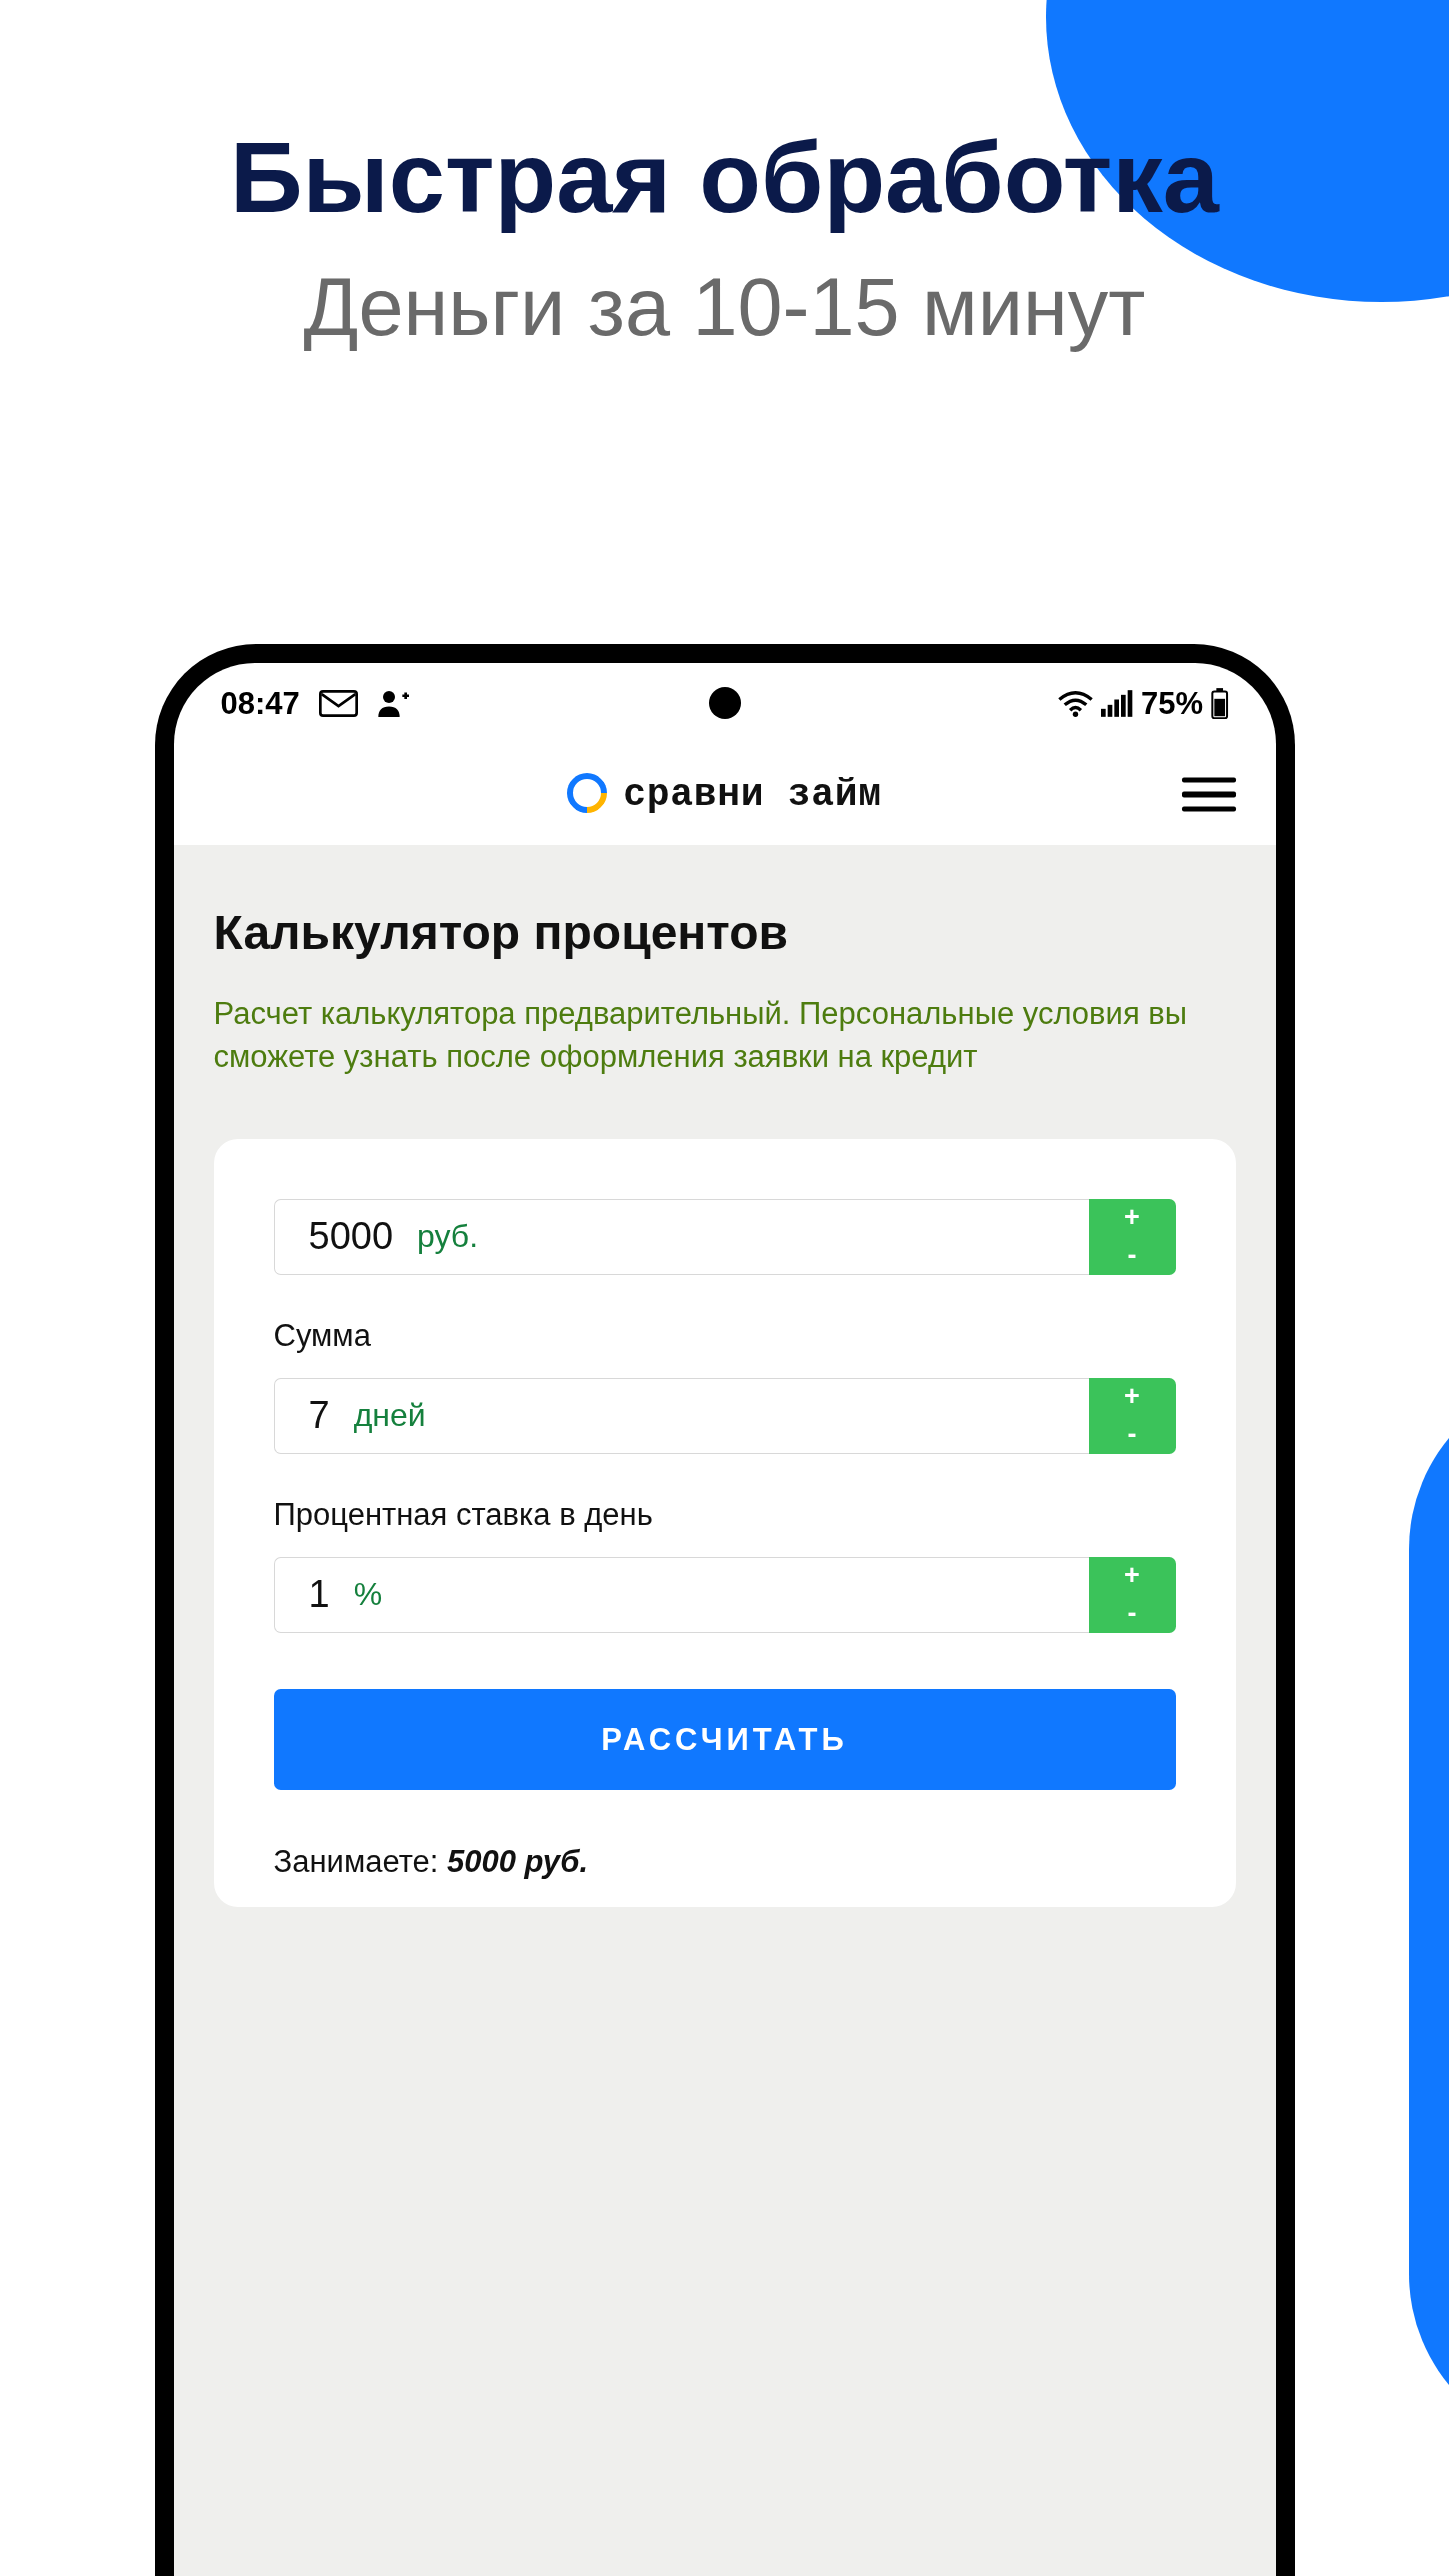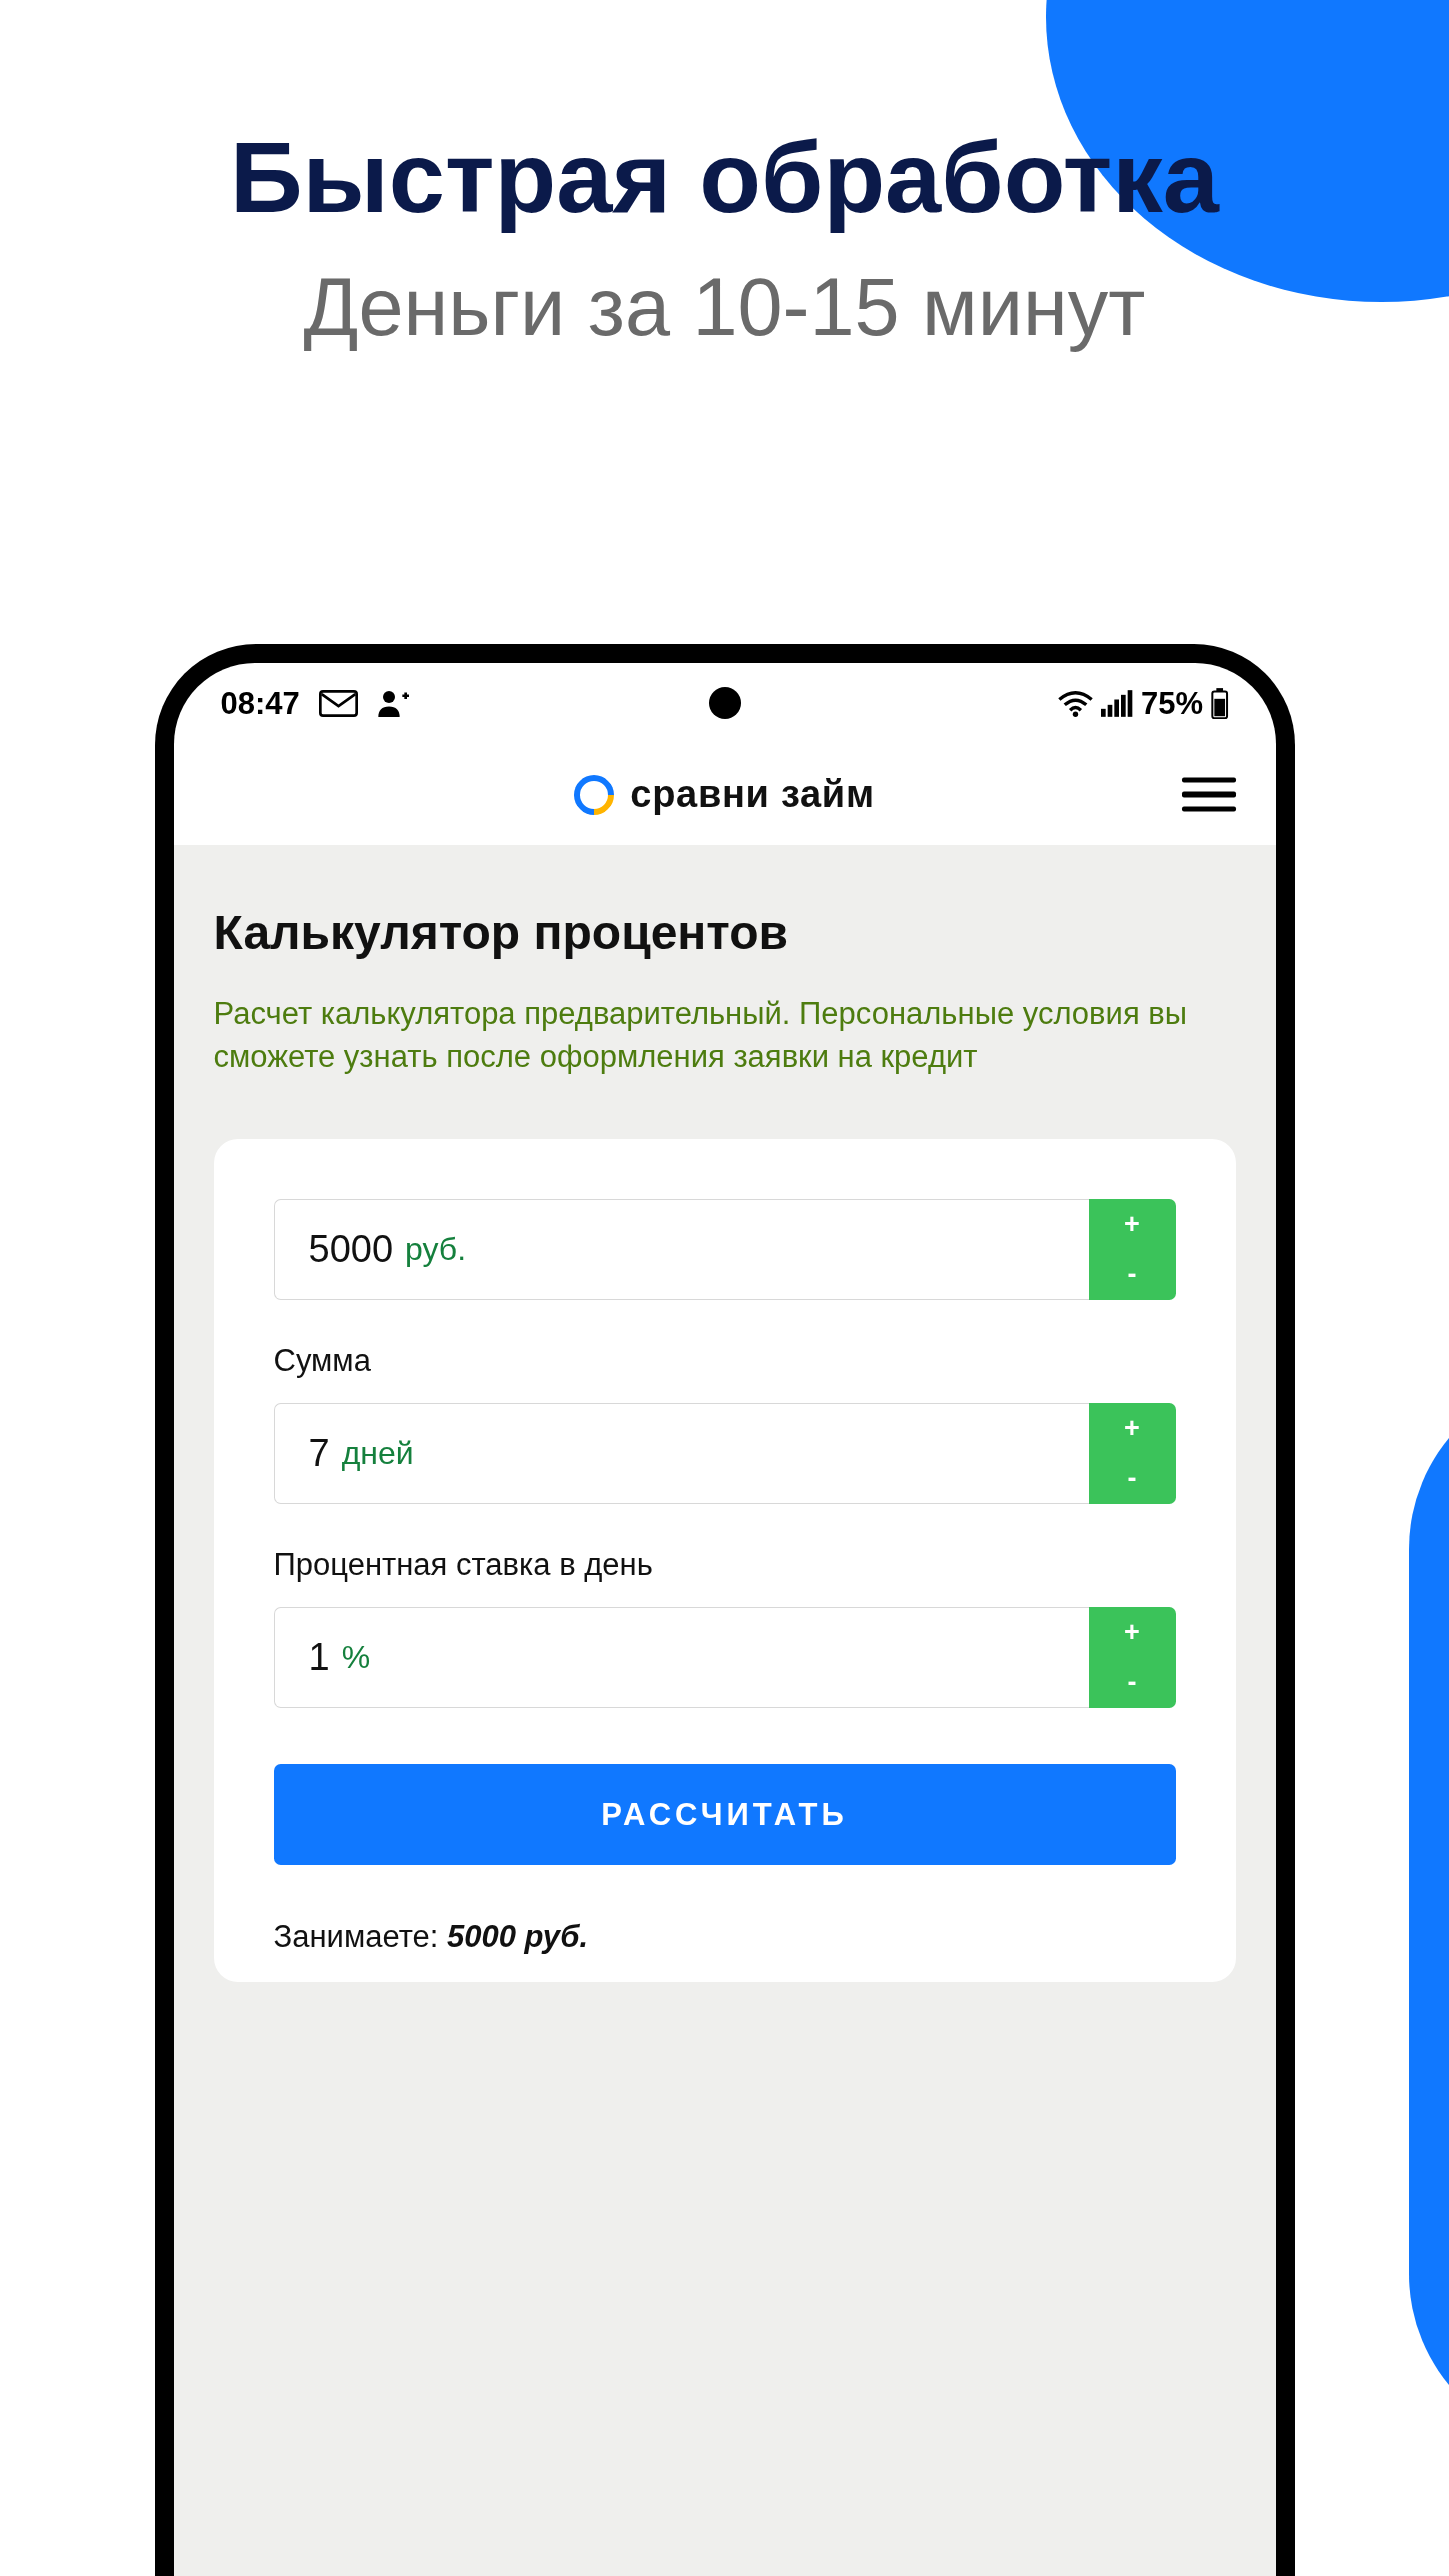--- a/index.html
+++ b/index.html
@@ -104,21 +104,21 @@
 
 
 .appheader {
   height: 101px;
   display: flex;
   align-items: center;
   justify-content: center;
   position: relative;
   border-bottom: 0;
 }
-.brand { display: flex; align-items: center; gap: 16px; }
+.brand { display: flex; align-items: flex-start; gap: 16px; font-family: Liberation Mono, monospace; }
 .brand-logo {
   width: 40px; height: 40px;
   border: 6.7px solid #1078ff;
   border-right-color: #ffb400;
   border-radius: 50%;
   transform: rotate(45deg);
 }
 .brand-text {
   font-size: 38px;
   font-weight: 800;
@@ -175,25 +175,25 @@
 }
 .input-row {
   display: flex;
   align-items: stretch;
 }
 .input-box {
   flex: 1;
   border: 1.3px solid #d8d8d8;
   border-right: none;
   border-radius: 6.7px 0 0 6.7px;
-  height: 101px;
+  height: 76px;
   display: flex;
   align-items: center;
   padding: 17px 34px;
-  gap: 12px;
+  gap: 24px;
 }
 .input-value {
   font-size: 38px;
   font-weight: 500;
   color: #111;
 }
 .input-unit {
   font-size: 32px;
   color: #15803d;
 }

